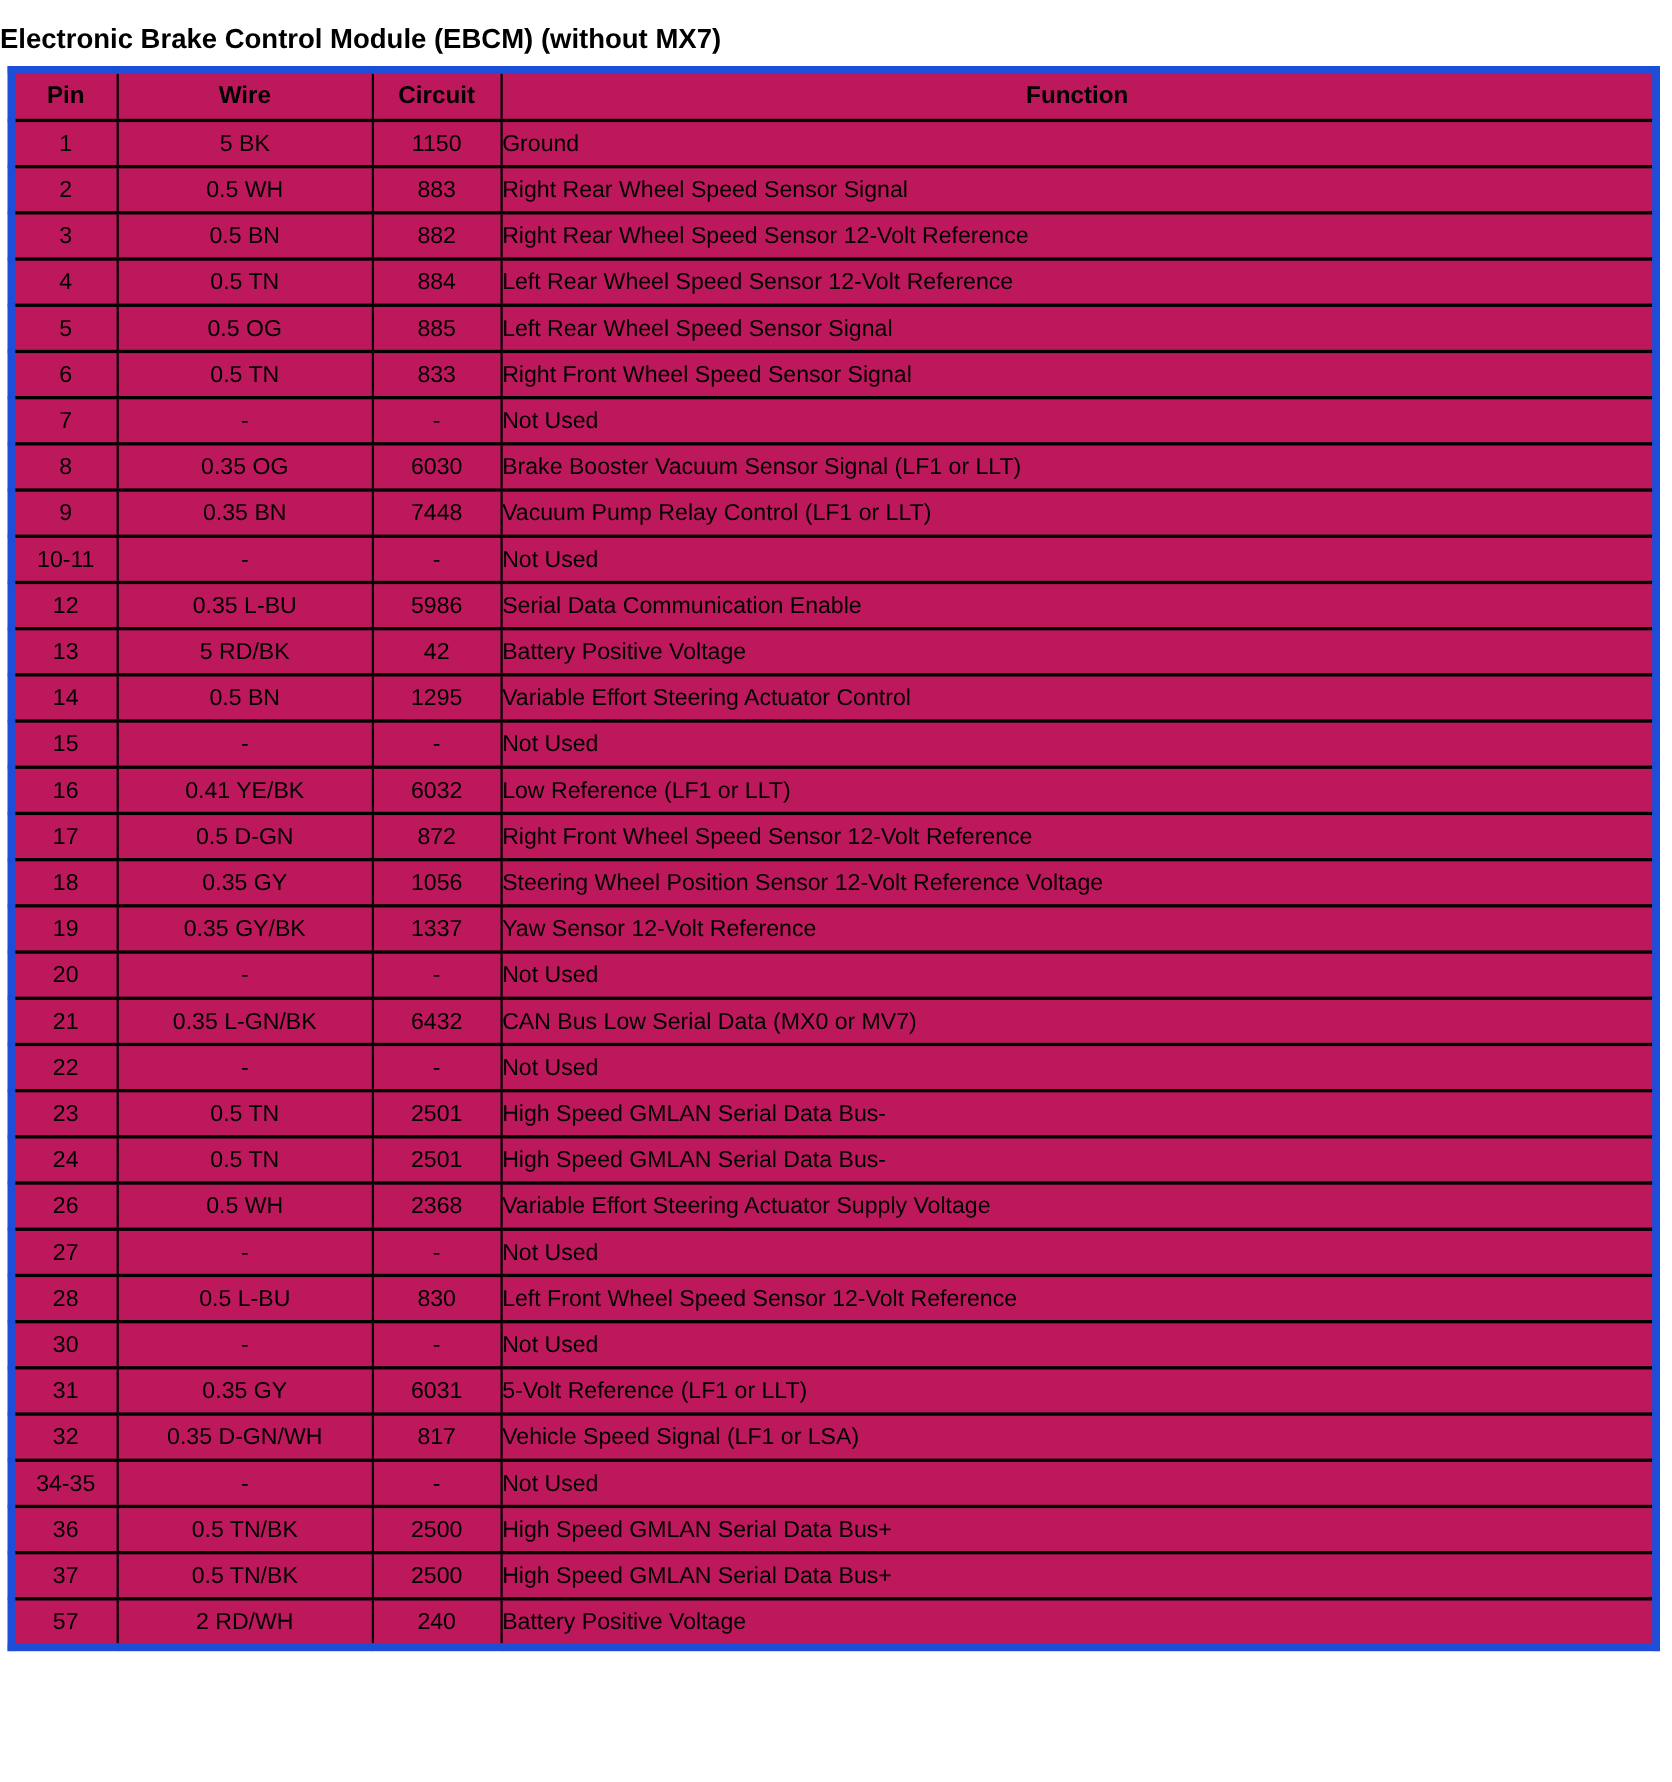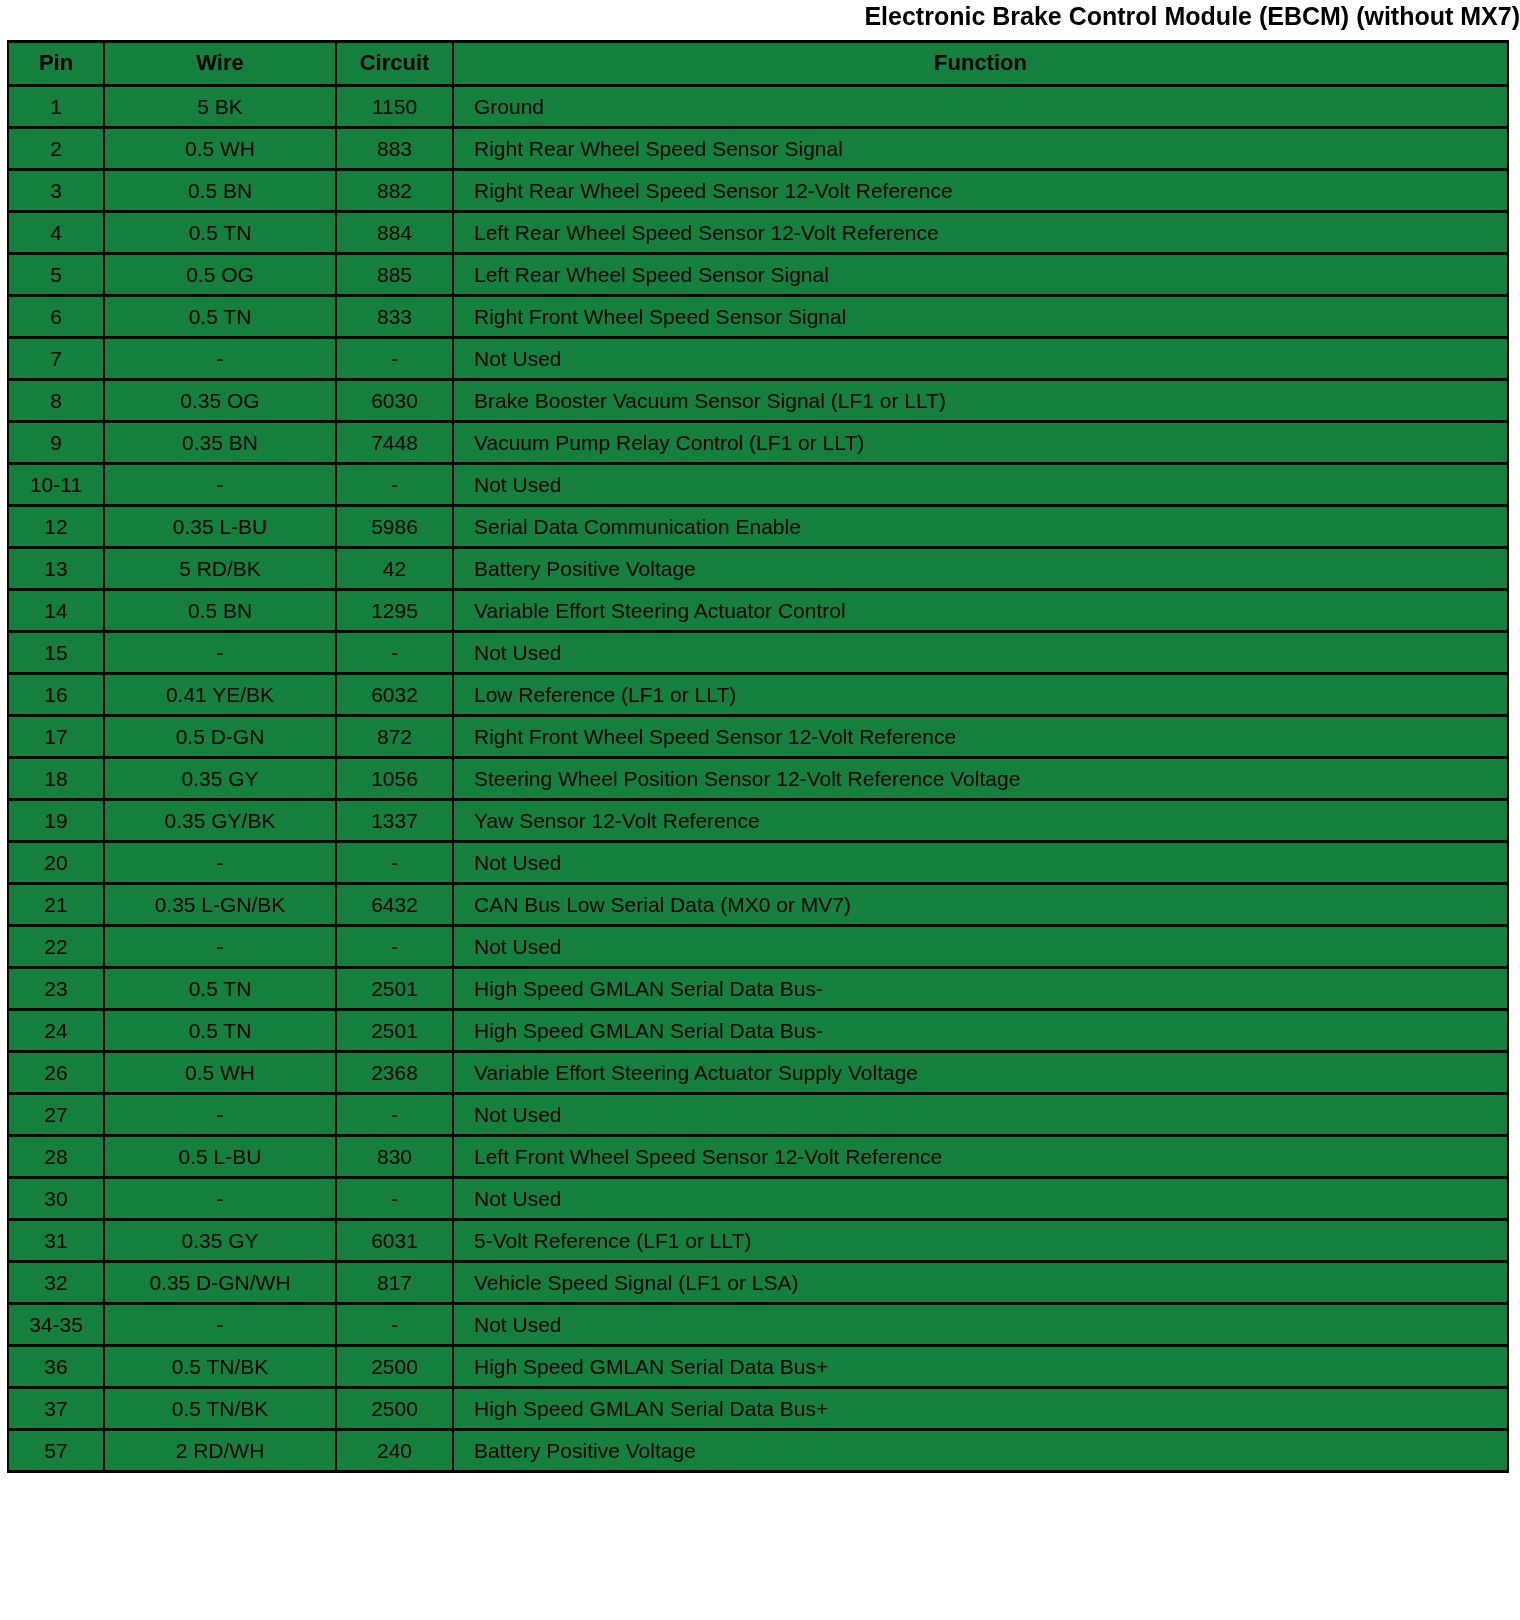--- a/index.html
+++ b/index.html
@@ -9,34 +9,34 @@
     color: #000000;
     font-family: "Liberation Sans", "DejaVu Sans", sans-serif;
   }
   .page {
     width: 1520px;
     height: 1620px;
     background: #ffffff;
     overflow: hidden;
   }
   .title {
-    text-align: right;
+    text-align: left;
     font-weight: bold;
     font-size: 25px;
-    padding-top: 2px;
+    padding-top: 22px;
     margin: 0 0 9px 0;
     letter-spacing: 0px;
   }
   table.pinout {
     border-collapse: collapse;
     table-layout: fixed;
     width: 1502px;
     margin-left: 7px;
-    background: #15803d;
-    border: 2px solid #1d4ed8;
+    background: #be185d;
+    border: 7px solid #1d4ed8;
   }
   table.pinout col.c-pin     { width: 96px;  }
   table.pinout col.c-wire    { width: 232px; }
   table.pinout col.c-circuit { width: 117px; }
   table.pinout col.c-func    { width: auto;  }
   table.pinout th, table.pinout td {
     border-top: 3px solid #000000;
     border-bottom: 3px solid #000000;
     border-left: 2px solid #000000;
     border-right: 2px solid #000000;
@@ -48,21 +48,21 @@
     overflow: hidden;
     white-space: nowrap;
   }
   table.pinout th {
     font-weight: bold;
     font-size: 22px;
     text-align: center;
     height: 41px;
   }
   table.pinout td.ctr { text-align: center; }
-  table.pinout td.fn  { text-align: left; padding-left: 20px; }
+  table.pinout td.fn  { text-align: left; padding-left: 0; }
 </style>
 </head>
 <body>
 
 <div class="page">
   <div class="title">Electronic Brake Control Module (EBCM) (without MX7)</div>
 
   <table class="pinout">
     <colgroup>
       <col class="c-pin">

